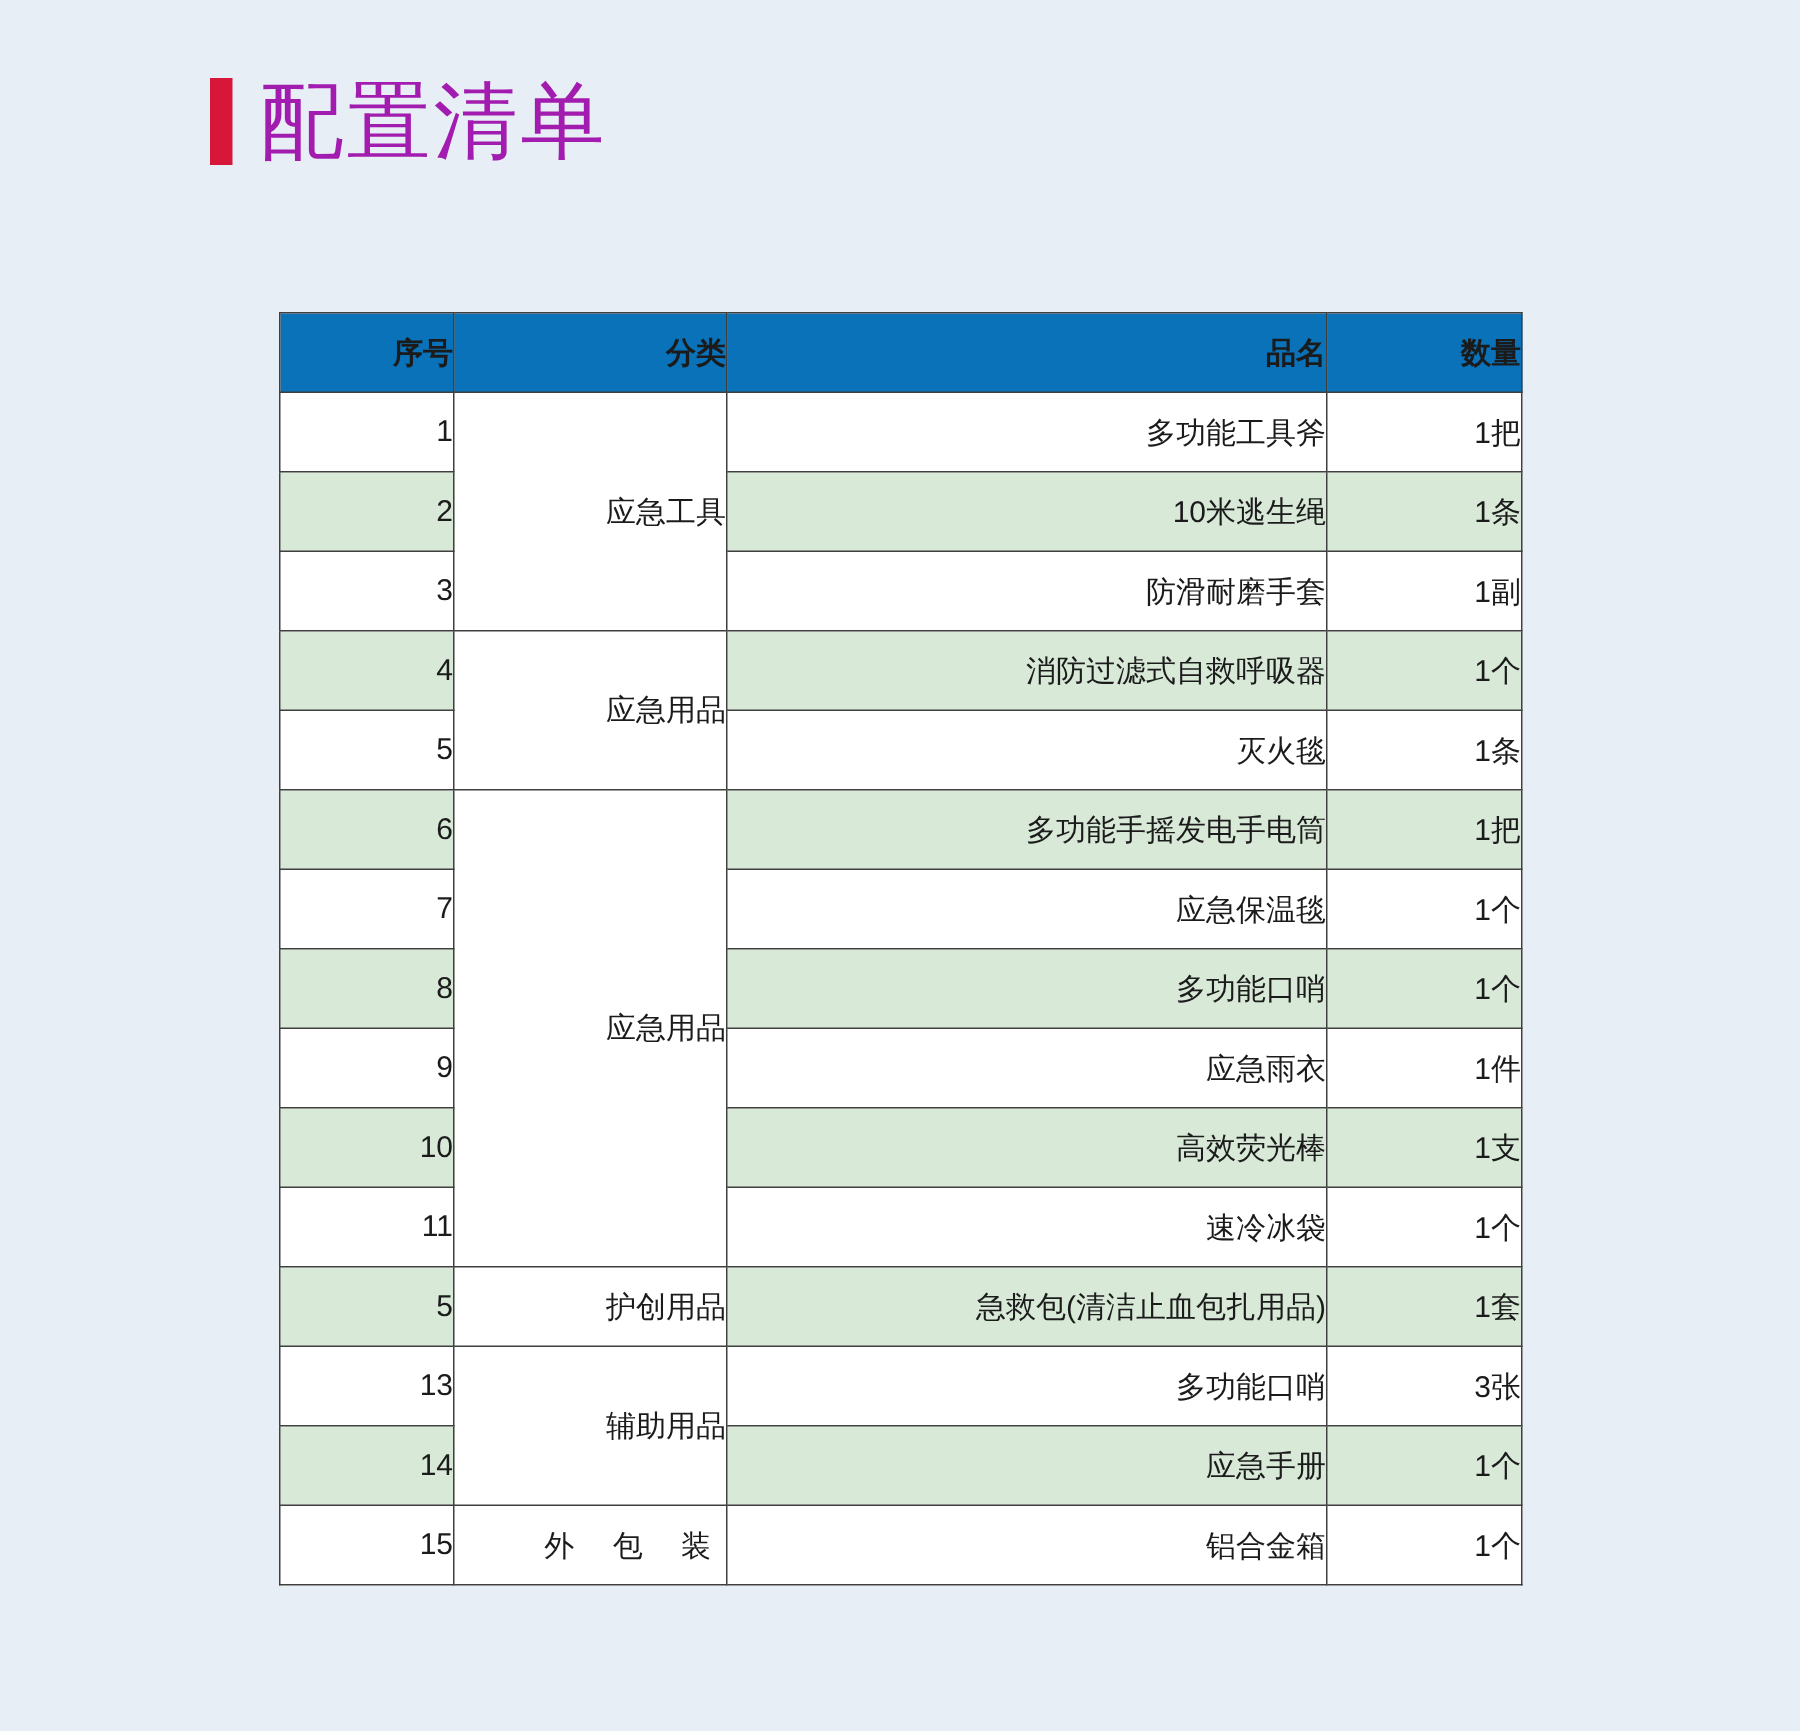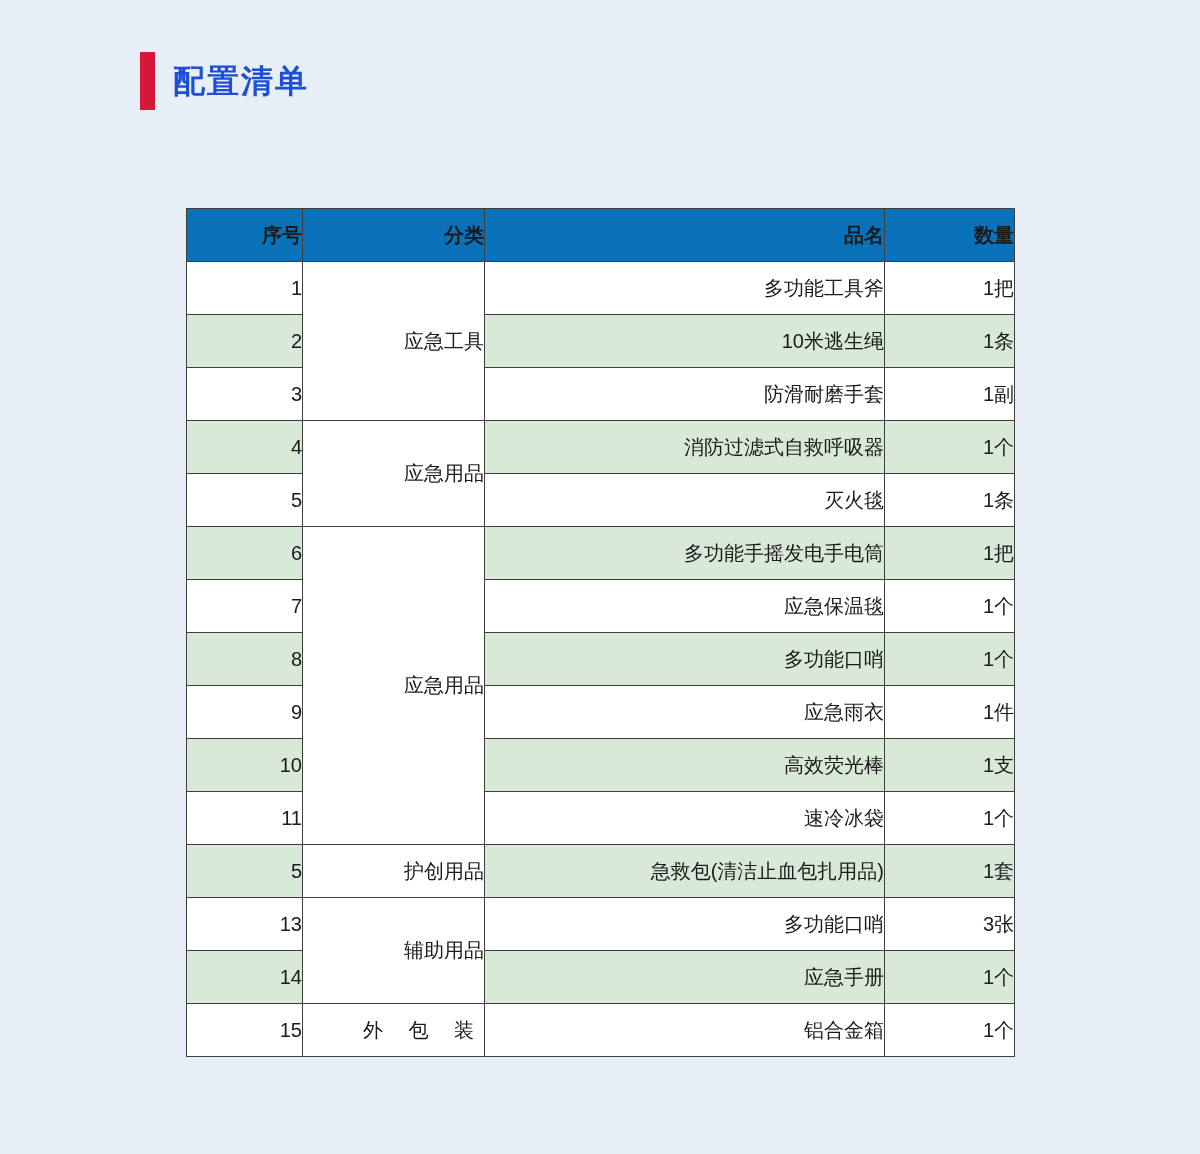--- a/index.html
+++ b/index.html
@@ -25,23 +25,23 @@
     display: flex;
     align-items: center;
   }
   .title-bar {
     width: 15px;
     height: 58px;
     background: #d6173a;
     margin-right: 18px;
   }
   .title-text {
-    font-size: 32px;
-    font-weight: bold;
-    color: #1d4ed8;
+    font-size: 56px;
+    font-weight: normal;
+    color: #a21caf;
     letter-spacing: 2px;
     line-height: 1;
   }
   .table-wrap {
     position: absolute;
     left: 186px;
     top: 208px;
     width: 828px;
   }
   table.config {

